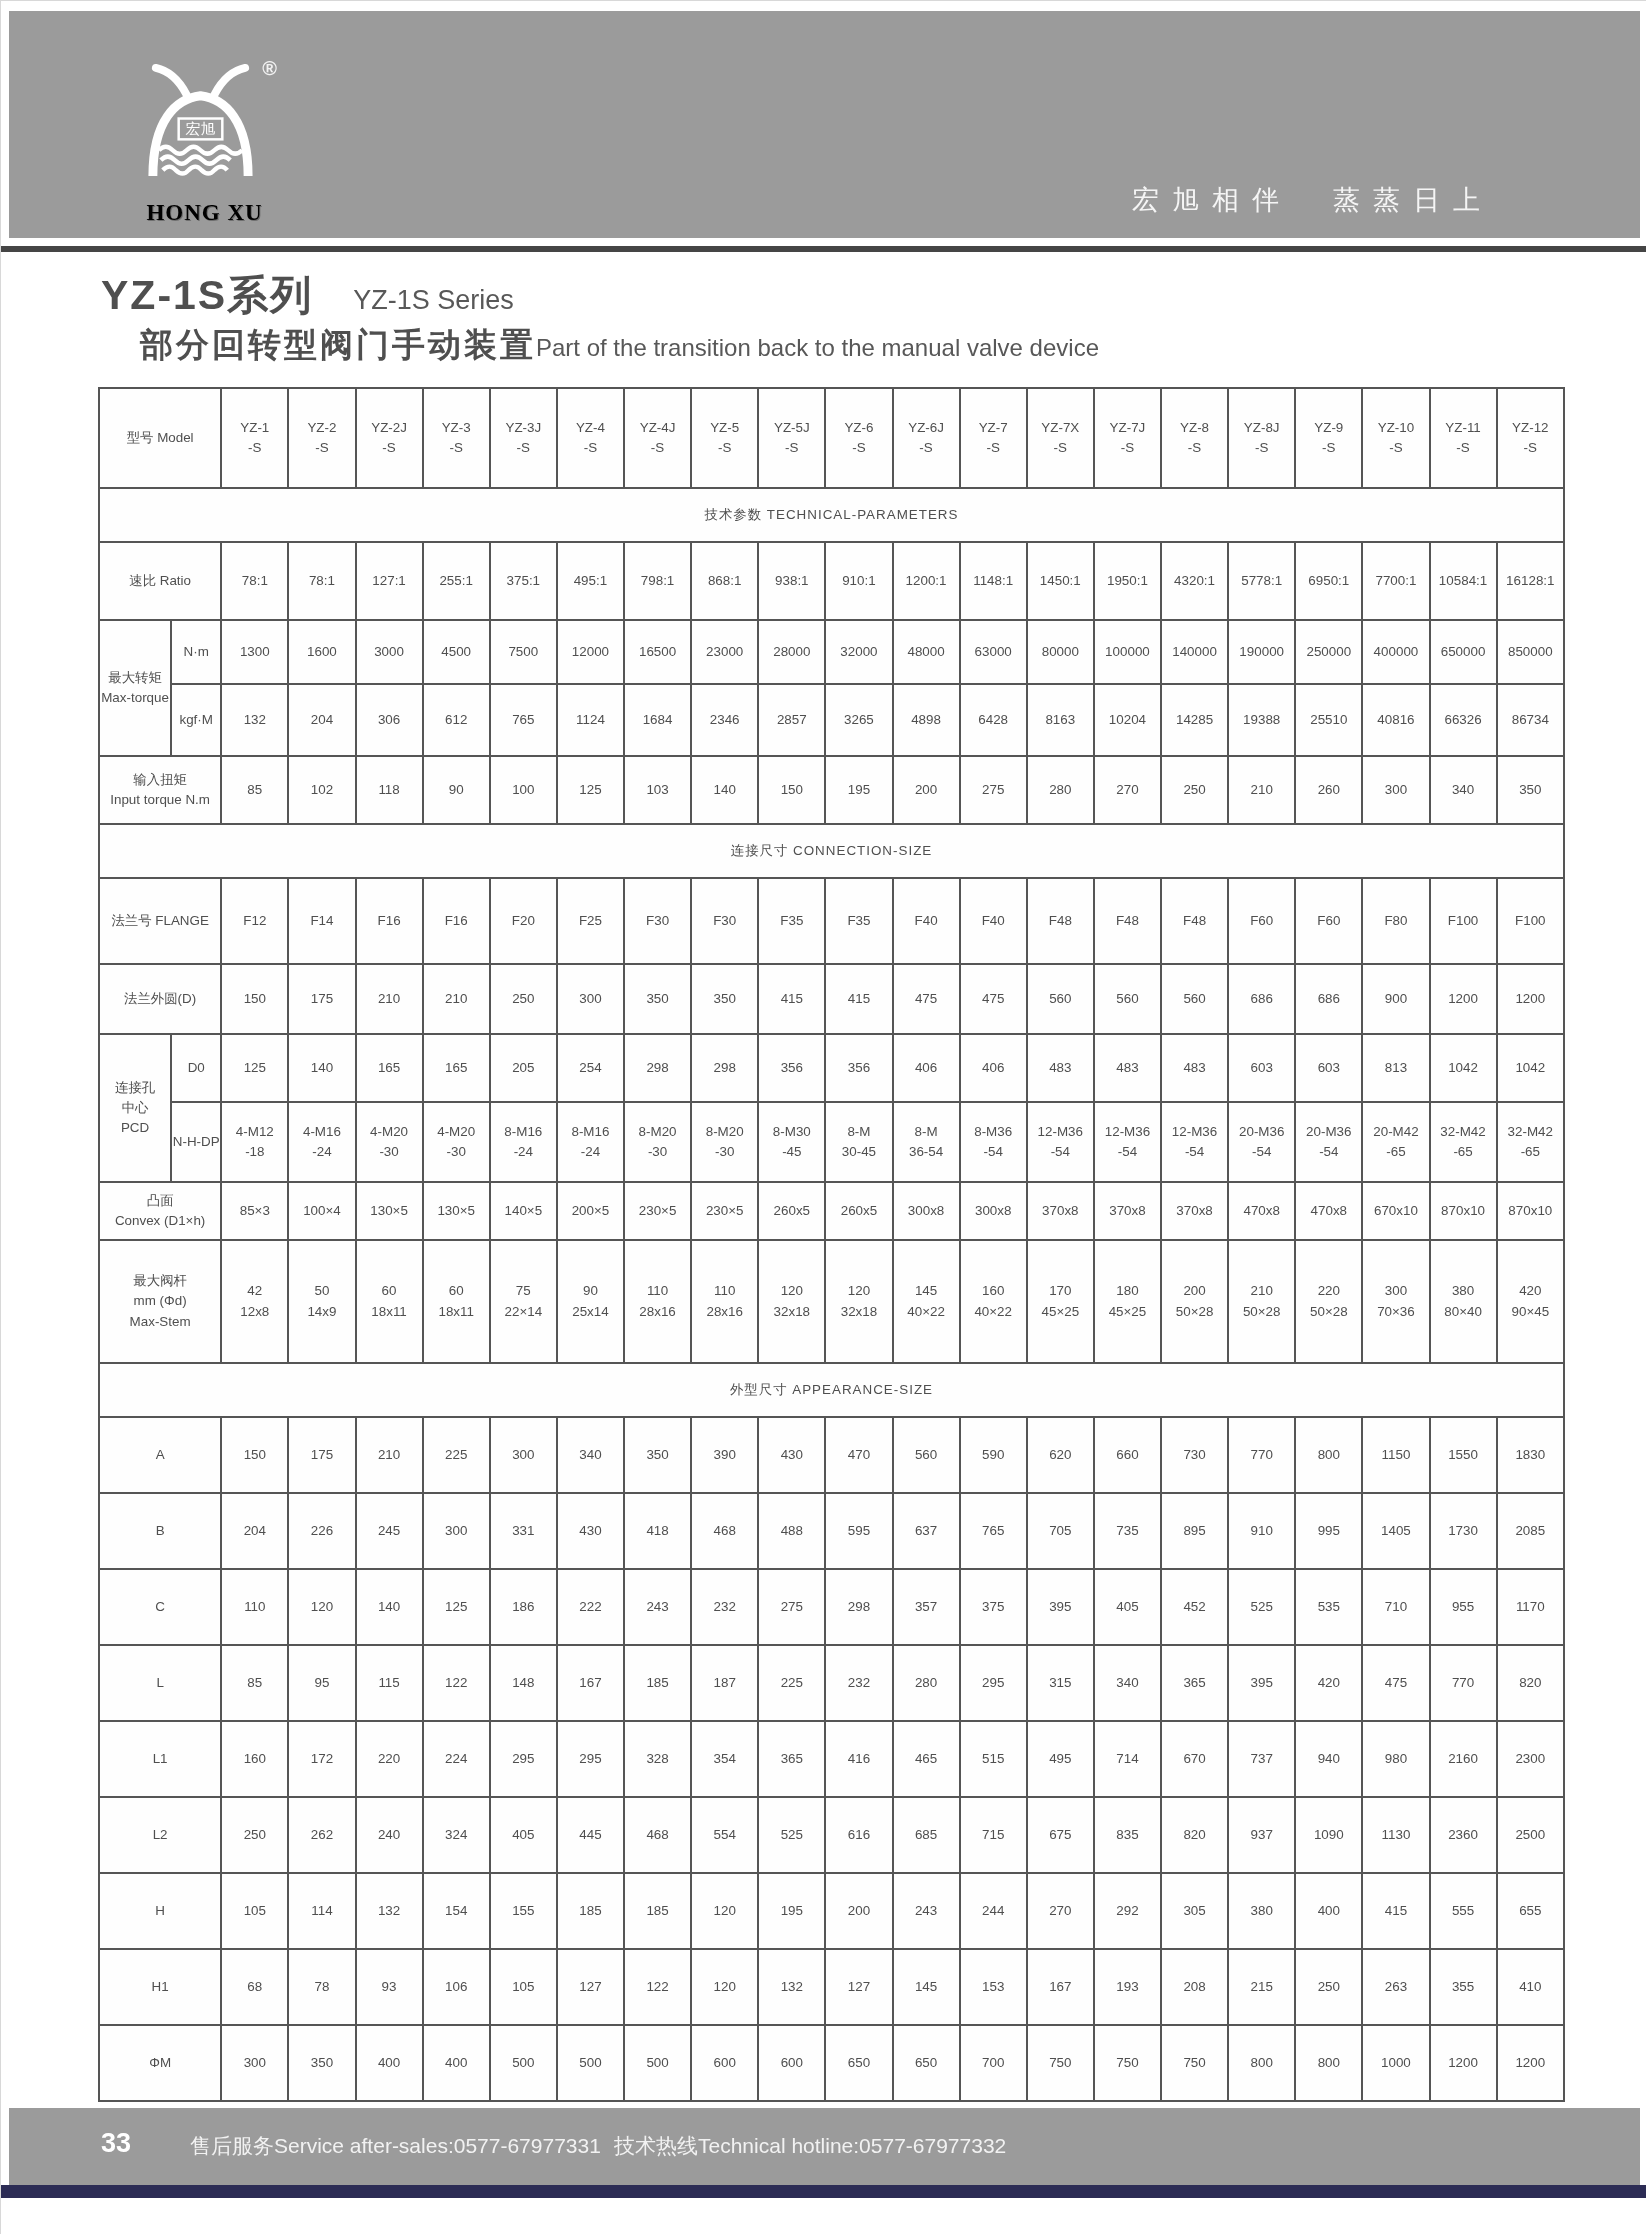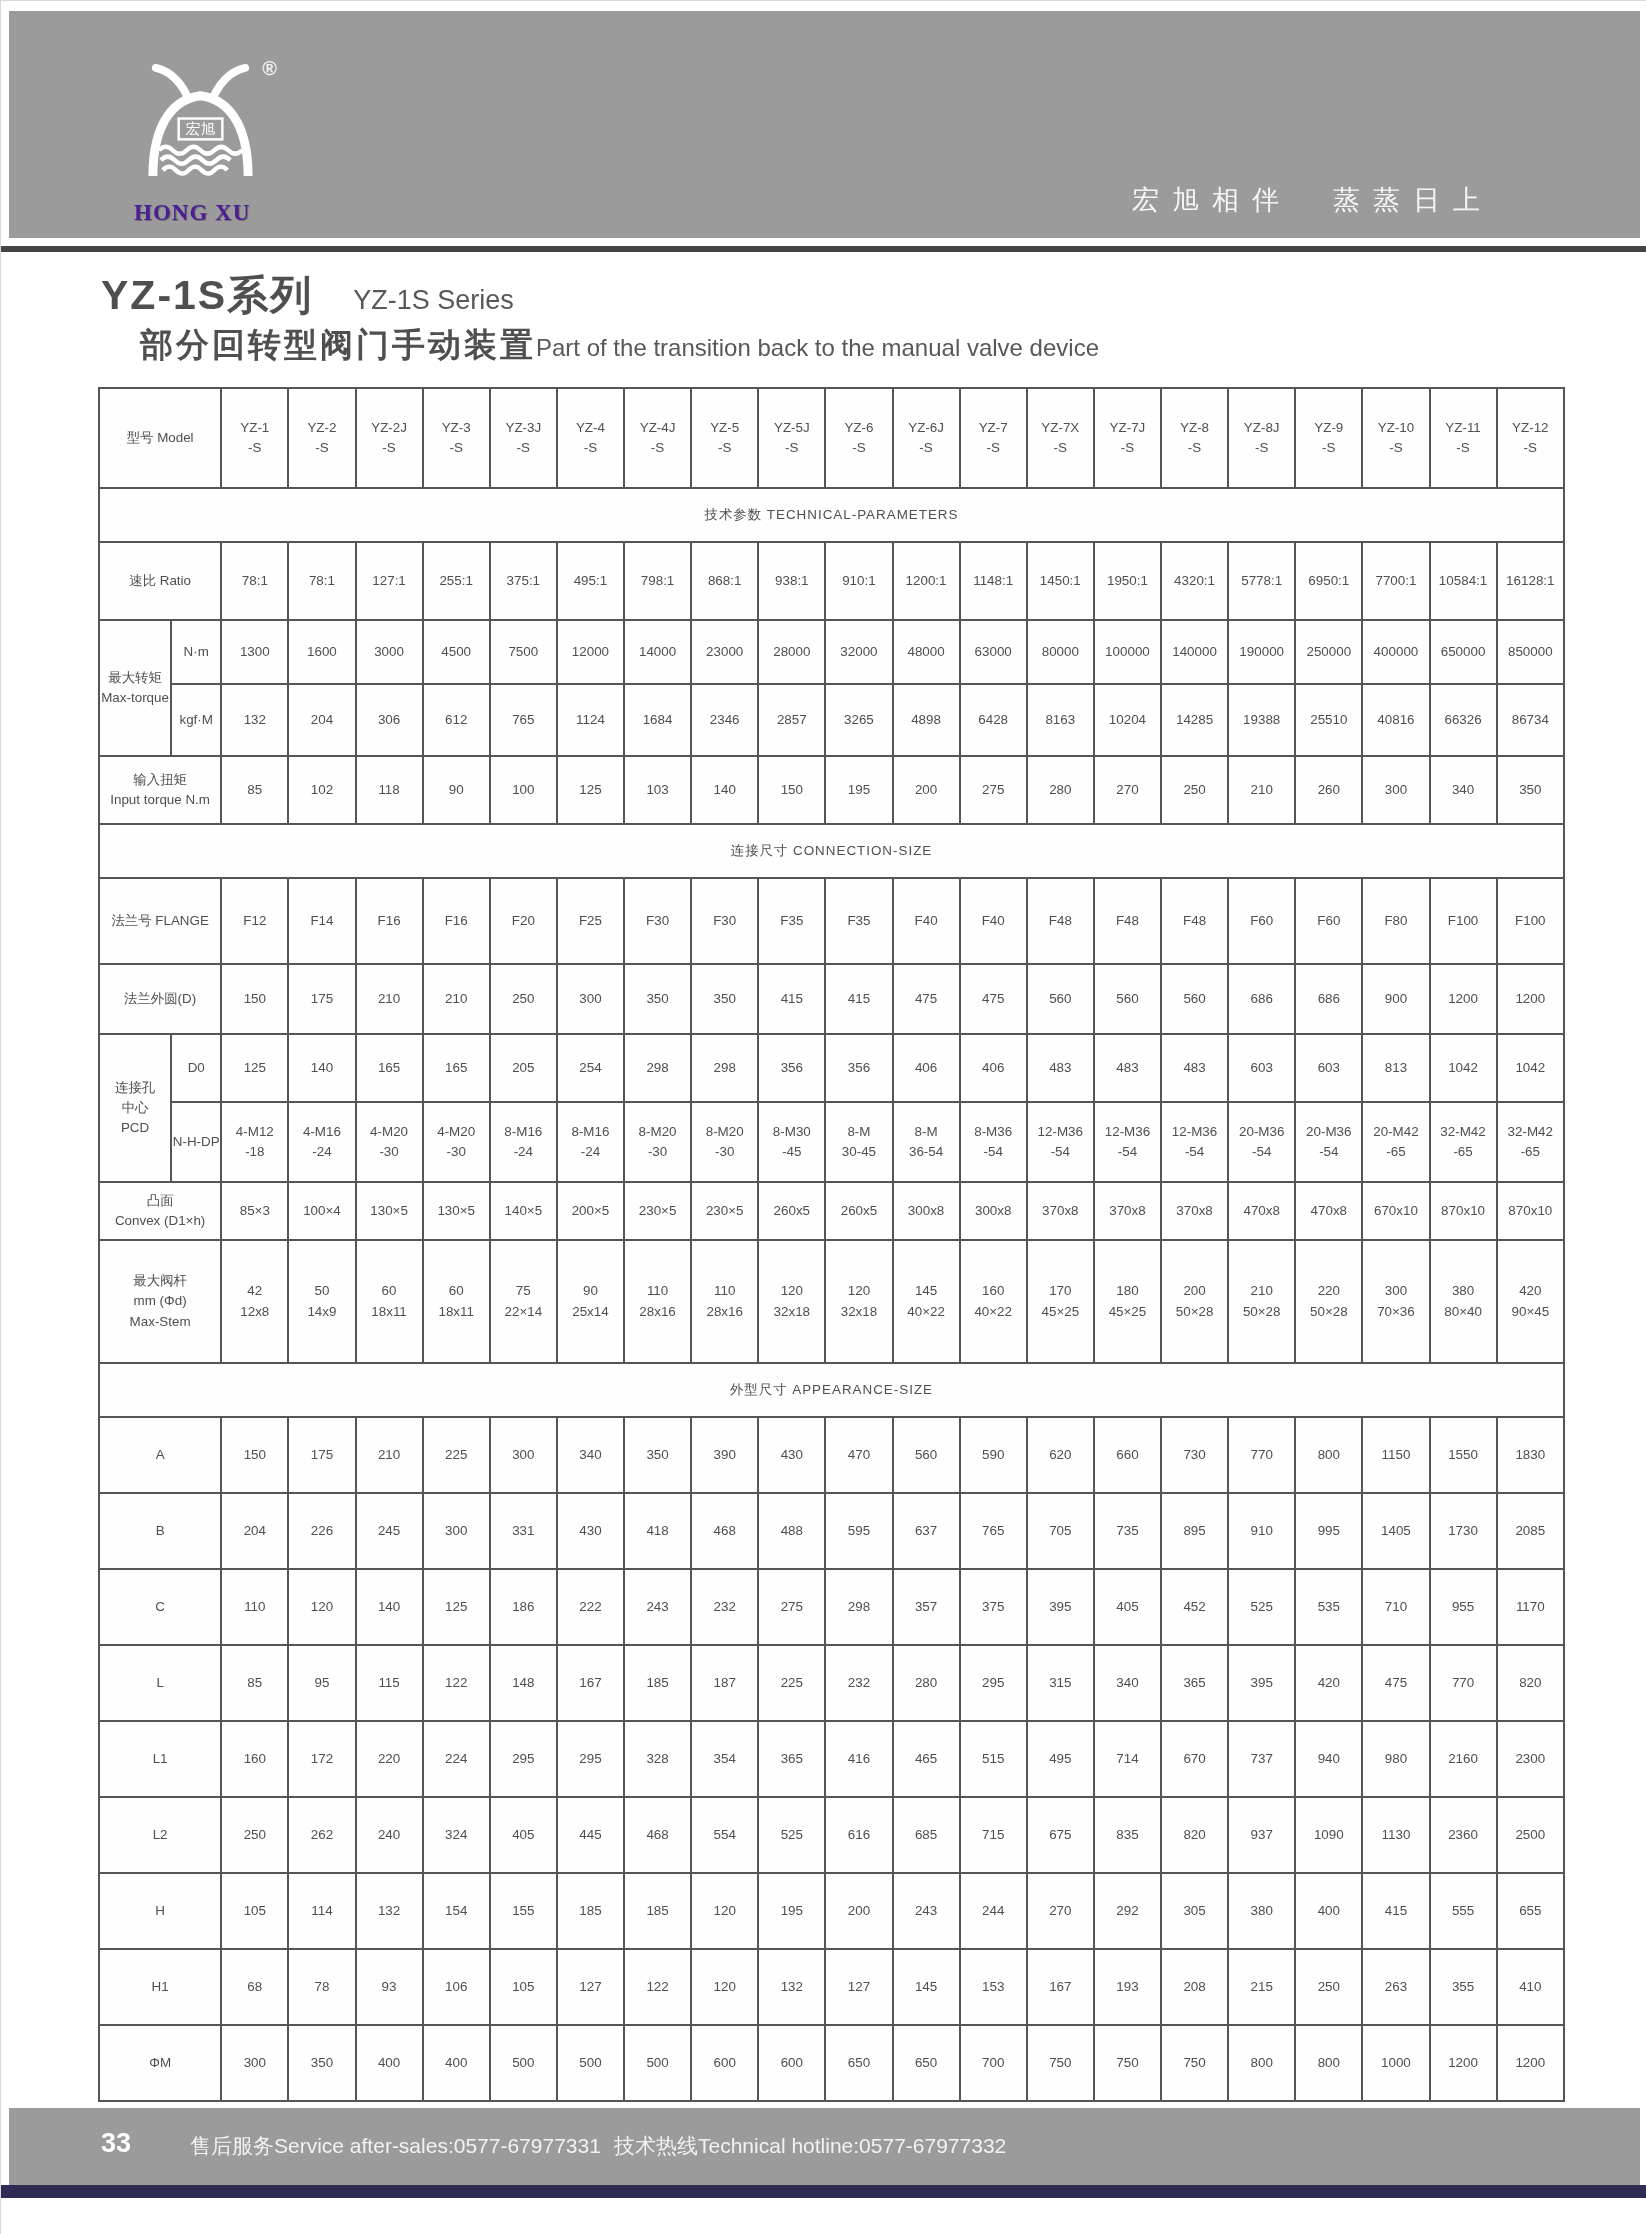--- a/index.html
+++ b/index.html
@@ -12,22 +12,22 @@
   .header-band{
     position:absolute;left:8px;top:10px;width:1631px;height:227px;
     background:#9b9b9b;
   }
   .logo{position:absolute;left:117px;top:48px;width:159px;height:167px;}
   .logo svg{display:block;}
   .logo-reg{
     position:absolute;right:8px;top:-2px;color:#f2f2f2;font-size:20px;font-weight:bold;
   }
   .logo-en{
-    position:absolute;left:8px;right:10px;bottom:0;
-    color:#4c1d95;font-weight:bold;font-size:23px;letter-spacing:1px;
+    position:absolute;left:8px;right:10px;bottom:0;text-align:center;
+    color:#000000;font-weight:bold;font-size:23px;letter-spacing:1px;
     font-family:"Liberation Serif",serif;
     text-shadow:1px 1px 0 #6e6e6e;
   }
   .brand-title{
     position:absolute;left:291px;top:117px;
     color:#ffffff;font-size:66px;font-weight:bold;letter-spacing:6px;
     text-shadow:4px 4px 5px rgba(40,40,40,0.55);
   }
   .slogan{
     position:absolute;right:147px;top:171px;
@@ -203,21 +203,21 @@
       <tr style="height: 64px;">
         <td class="rowlabel" colspan="1" rowspan="2">最大转矩
 Max-torque</td>
         <td class="sublabel">N·m</td>
         <td>1300</td>
         <td>1600</td>
         <td>3000</td>
         <td>4500</td>
         <td>7500</td>
         <td>12000</td>
-        <td>14000</td>
+        <td>16500</td>
         <td>23000</td>
         <td>28000</td>
         <td>32000</td>
         <td>48000</td>
         <td>63000</td>
         <td>80000</td>
         <td>100000</td>
         <td>140000</td>
         <td>190000</td>
         <td>250000</td>

